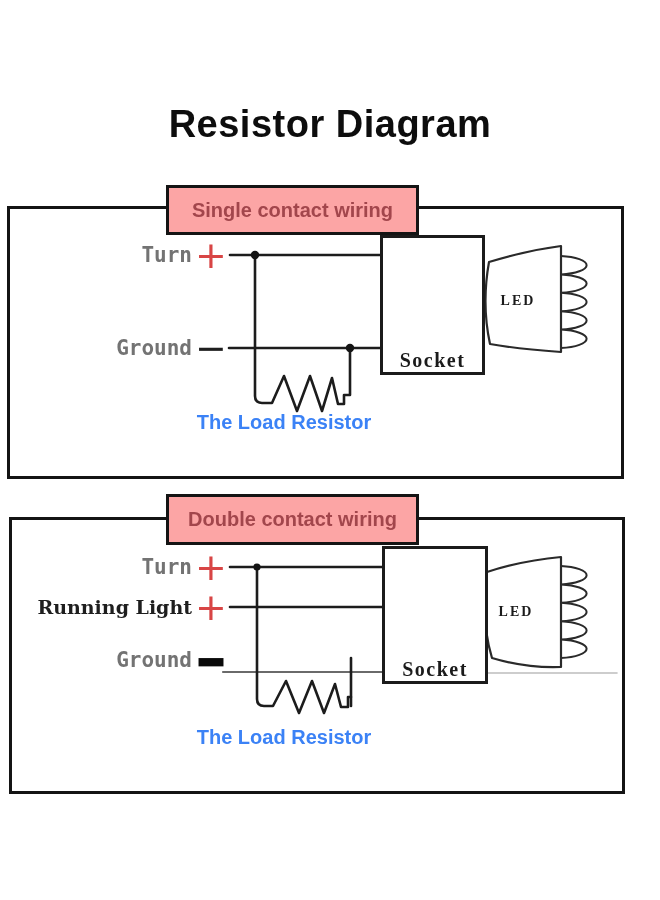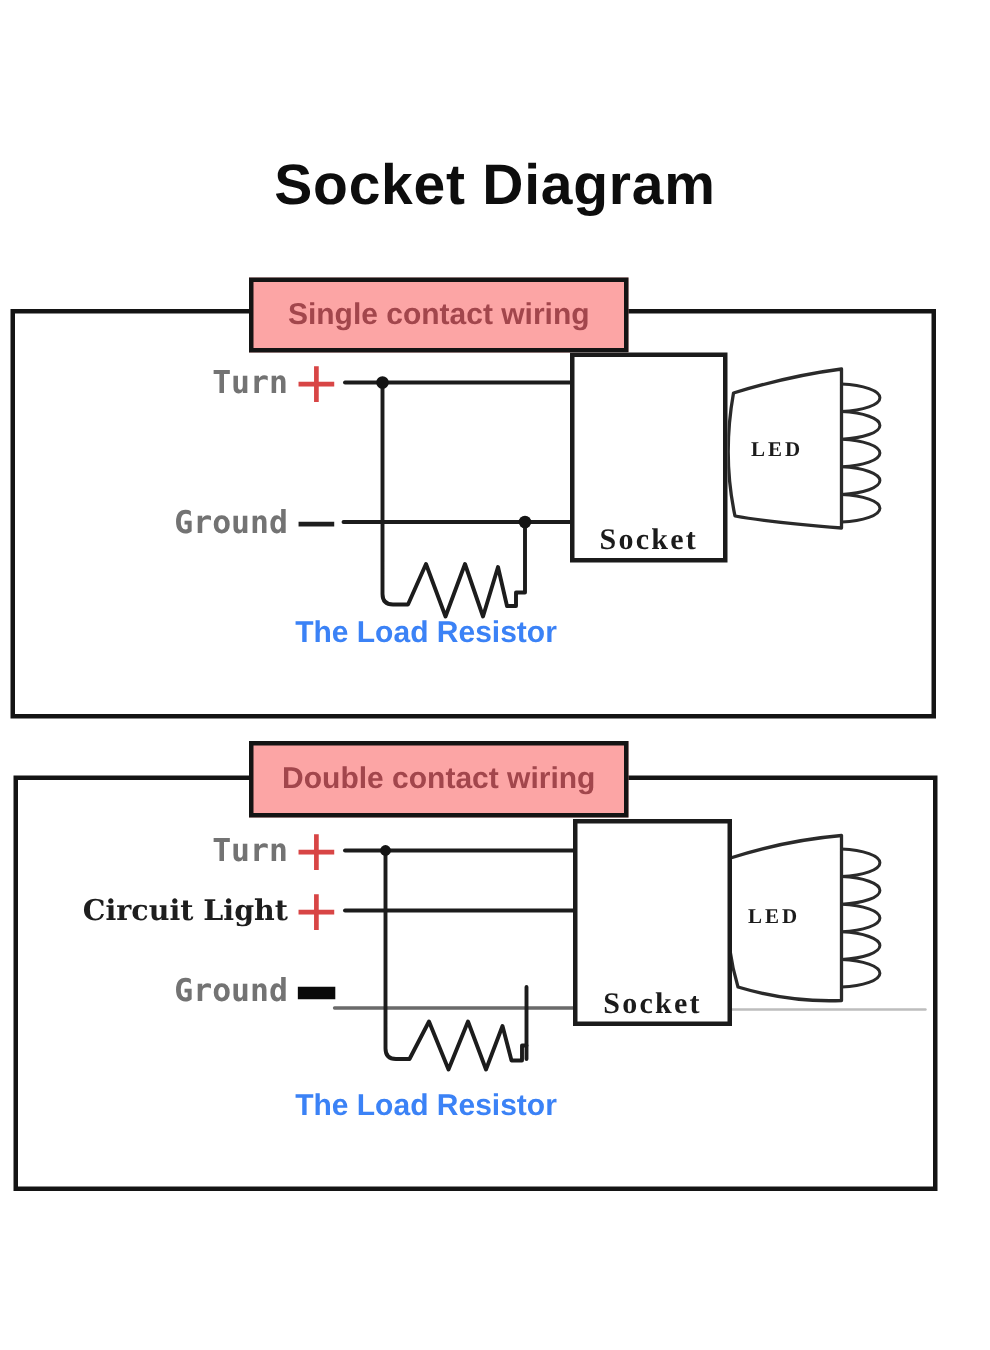--- a/index.html
+++ b/index.html
@@ -68,21 +68,21 @@
     font-size:20px; font-weight:700; color:#3b82f6;
   }
   .resistor-caption-1 { left:164px; top:411px; }
   .resistor-caption-2 { left:164px; top:726px; }
 </style>
 </head>
 <body>
 
 <div class="canvas">
 
-  <div class="page-title">Socket Diagram</div>
+  <div class="page-title">Resistor Diagram</div>
 
   <div class="outer-box outer-box-1"></div>
   <div class="outer-box outer-box-2"></div>
 
   <svg class="wires" width="660" height="900" viewBox="0 0 660 900">
     <g stroke="#1c1c1c" fill="none" stroke-linecap="round" stroke-linejoin="round">
       <line x1="230" y1="255" x2="383" y2="255" stroke-width="2.6"></line>
       <line x1="229" y1="348" x2="383" y2="348" stroke-width="2.6"></line>
       <path d="M255,257 L255,396 Q255,403 262,403 L272,403 L284,376 L297,411 L310,376 L322,411 L332,378 L338,404 L344,404 L344,395 L350,395 L350,350" stroke-width="2.6"></path>
       <circle cx="255" cy="255" r="4.2" fill="#141414" stroke="none"></circle>
@@ -121,21 +121,21 @@
   <div class="resistor-caption resistor-caption-1">The Load Resistor</div>
 
   <div class="header-box header-box-2">
     <span>Double contact wiring</span>
   </div>
   <div class="label-row row-turn-2">
     <span class="hand-label">Turn</span>
     <span class="sign sign-plus">+</span>
   </div>
   <div class="label-row row-running-2">
-    <span class="serif-label">Circuit Light</span>
+    <span class="serif-label">Running Light</span>
     <span class="sign sign-plus">+</span>
   </div>
   <div class="label-row row-ground-2">
     <span class="hand-label">Ground</span>
     <span class="sign sign-minus sign-minus-thick">−</span>
   </div>
   <div class="socket-box socket-box-2">
     <span>Socket</span>
   </div>
   <div class="led-label led-label-2">LED</div>

